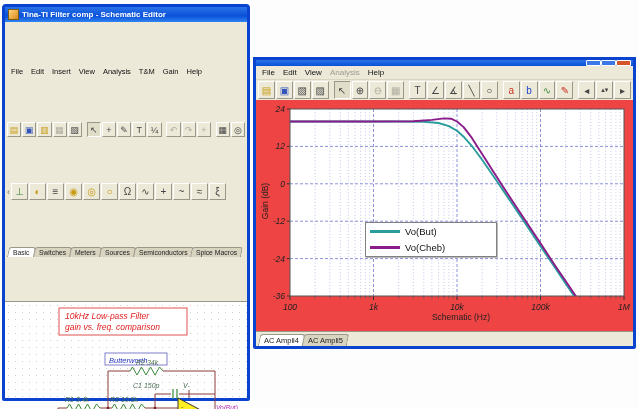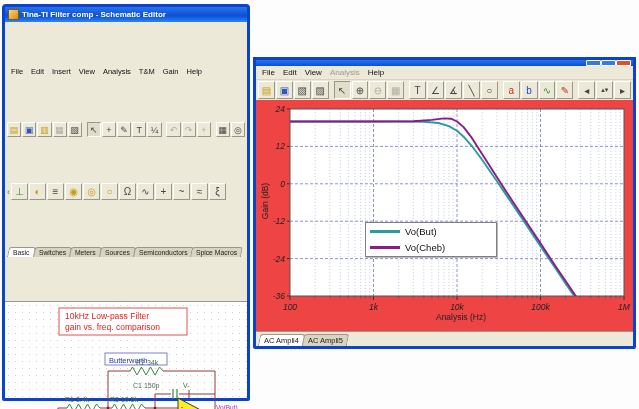--- a/index.html
+++ b/index.html
@@ -25,21 +25,21 @@
   
   #lw{left:2px;top:4px;width:248px;height:397px;gap:44px;}
   #lw .tbrow.r1 .tbtn{width:15px;height:15px;font-size:9px;}
   #lw .tbrow.r2 .tbtn{width:17px;height:17px;font-size:10px;}
   .tabs{display:flex;align-items:flex-end;font-size:6.8px;color:#222;padding:0 3px;flex:0 0 auto;height:12px;}
   .tab{padding:1px 4px;border:1px solid #9a978a;border-bottom:none;background:#d8d4c0;
        border-radius:3px 3px 0 0;margin-right:-1px;transform:skewX(-12deg);}
   .tab.active{background:#fff;position:relative;z-index:2;}
   .tab i{display:inline-block;transform:skewX(12deg);font-style:normal;}
   #schem-canvas{flex:1;position:relative;background:#fff;border-top:1px solid #9a978a;
-     background-image:radial-gradient(#cdcdcd 0.6px,transparent 0.7px);background-size:7px 7px;}
+     background-image:radial-gradient(#cdcdcd 0.6px,transparent 0.7px);background-size:7px 7px;font-style:italic;}
   #schem-canvas svg{position:absolute;inset:0;}
   .sch-label{font-size:7px;fill:#4a6b52;}
   .sch-out{font-size:6.5px;fill:#b62ab6;}
   
   #rw{left:253px;top:57px;width:383px;height:292px;border-radius:0 0 2px 2px;}
   #rw-strip{height:6px;background:linear-gradient(#2a73e8,#0a50d8);position:relative;flex:0 0 auto;}
   .wbtn{position:absolute;bottom:0;width:13px;height:4px;border-radius:1px 1px 0 0;}
   #rw .menubar{height:13px;font-size:8px;border-bottom:1px solid #d8d4c0;}
   #rw .tbrow .tbtn{width:17px;height:18px;font-size:10px;}
   #plot-area{flex:1;position:relative;background:#ef4444;}
@@ -393,21 +393,21 @@
           <rect x="34" y="9" width="334" height="187" fill="none" stroke="#555" stroke-width="1"></rect>
           <clipPath id="pclip">
             <rect x="34" y="9" width="334" height="187"></rect>
           </clipPath>
           <g clip-path="url(#pclip)">
             <polyline points="34.0,21.5 117.5,21.5 142.6,21.5 167.8,21.8 182.5,23.0 192.9,26.1 201.0,30.8 207.6,36.7 215.7,45.8 226.1,59.8 240.8,81.0 251.3,96.6 266.0,118.4 284.5,146.1 299.2,167.9 309.6,183.5 319.2,197.6" fill="none" stroke="#2a9c9c" stroke-width="1.9" stroke-linejoin="round"></polyline>
             <polyline points="34.0,21.5 117.5,21.5 157.3,21.2 175.9,19.9 188.1,18.4 195.1,18.7 201.0,21.5 207.6,27.1 215.7,37.7 226.1,53.9 240.8,76.9 251.3,93.2 266.0,115.6 284.5,143.3 299.2,165.8 309.6,181.0 321.8,199.1" fill="none" stroke="#8a1c8a" stroke-width="1.9" stroke-linejoin="round"></polyline>
           </g>
         </svg>
       <div id="ylabel">Gain (dB)</div>
-      <div id="xlabel">Analysis (Hz)</div>
+      <div id="xlabel">Schematic (Hz)</div>
       <div id="legend">
         <div class="legrow">
           <span class="leg-swatch" style="background: rgb(42, 156, 156);"></span>
           <span>Vo(But)</span>
         </div>
         <div class="legrow">
           <span class="leg-swatch" style="background: rgb(138, 28, 138);"></span>
           <span>Vo(Cheb)</span>
         </div>
       </div>

